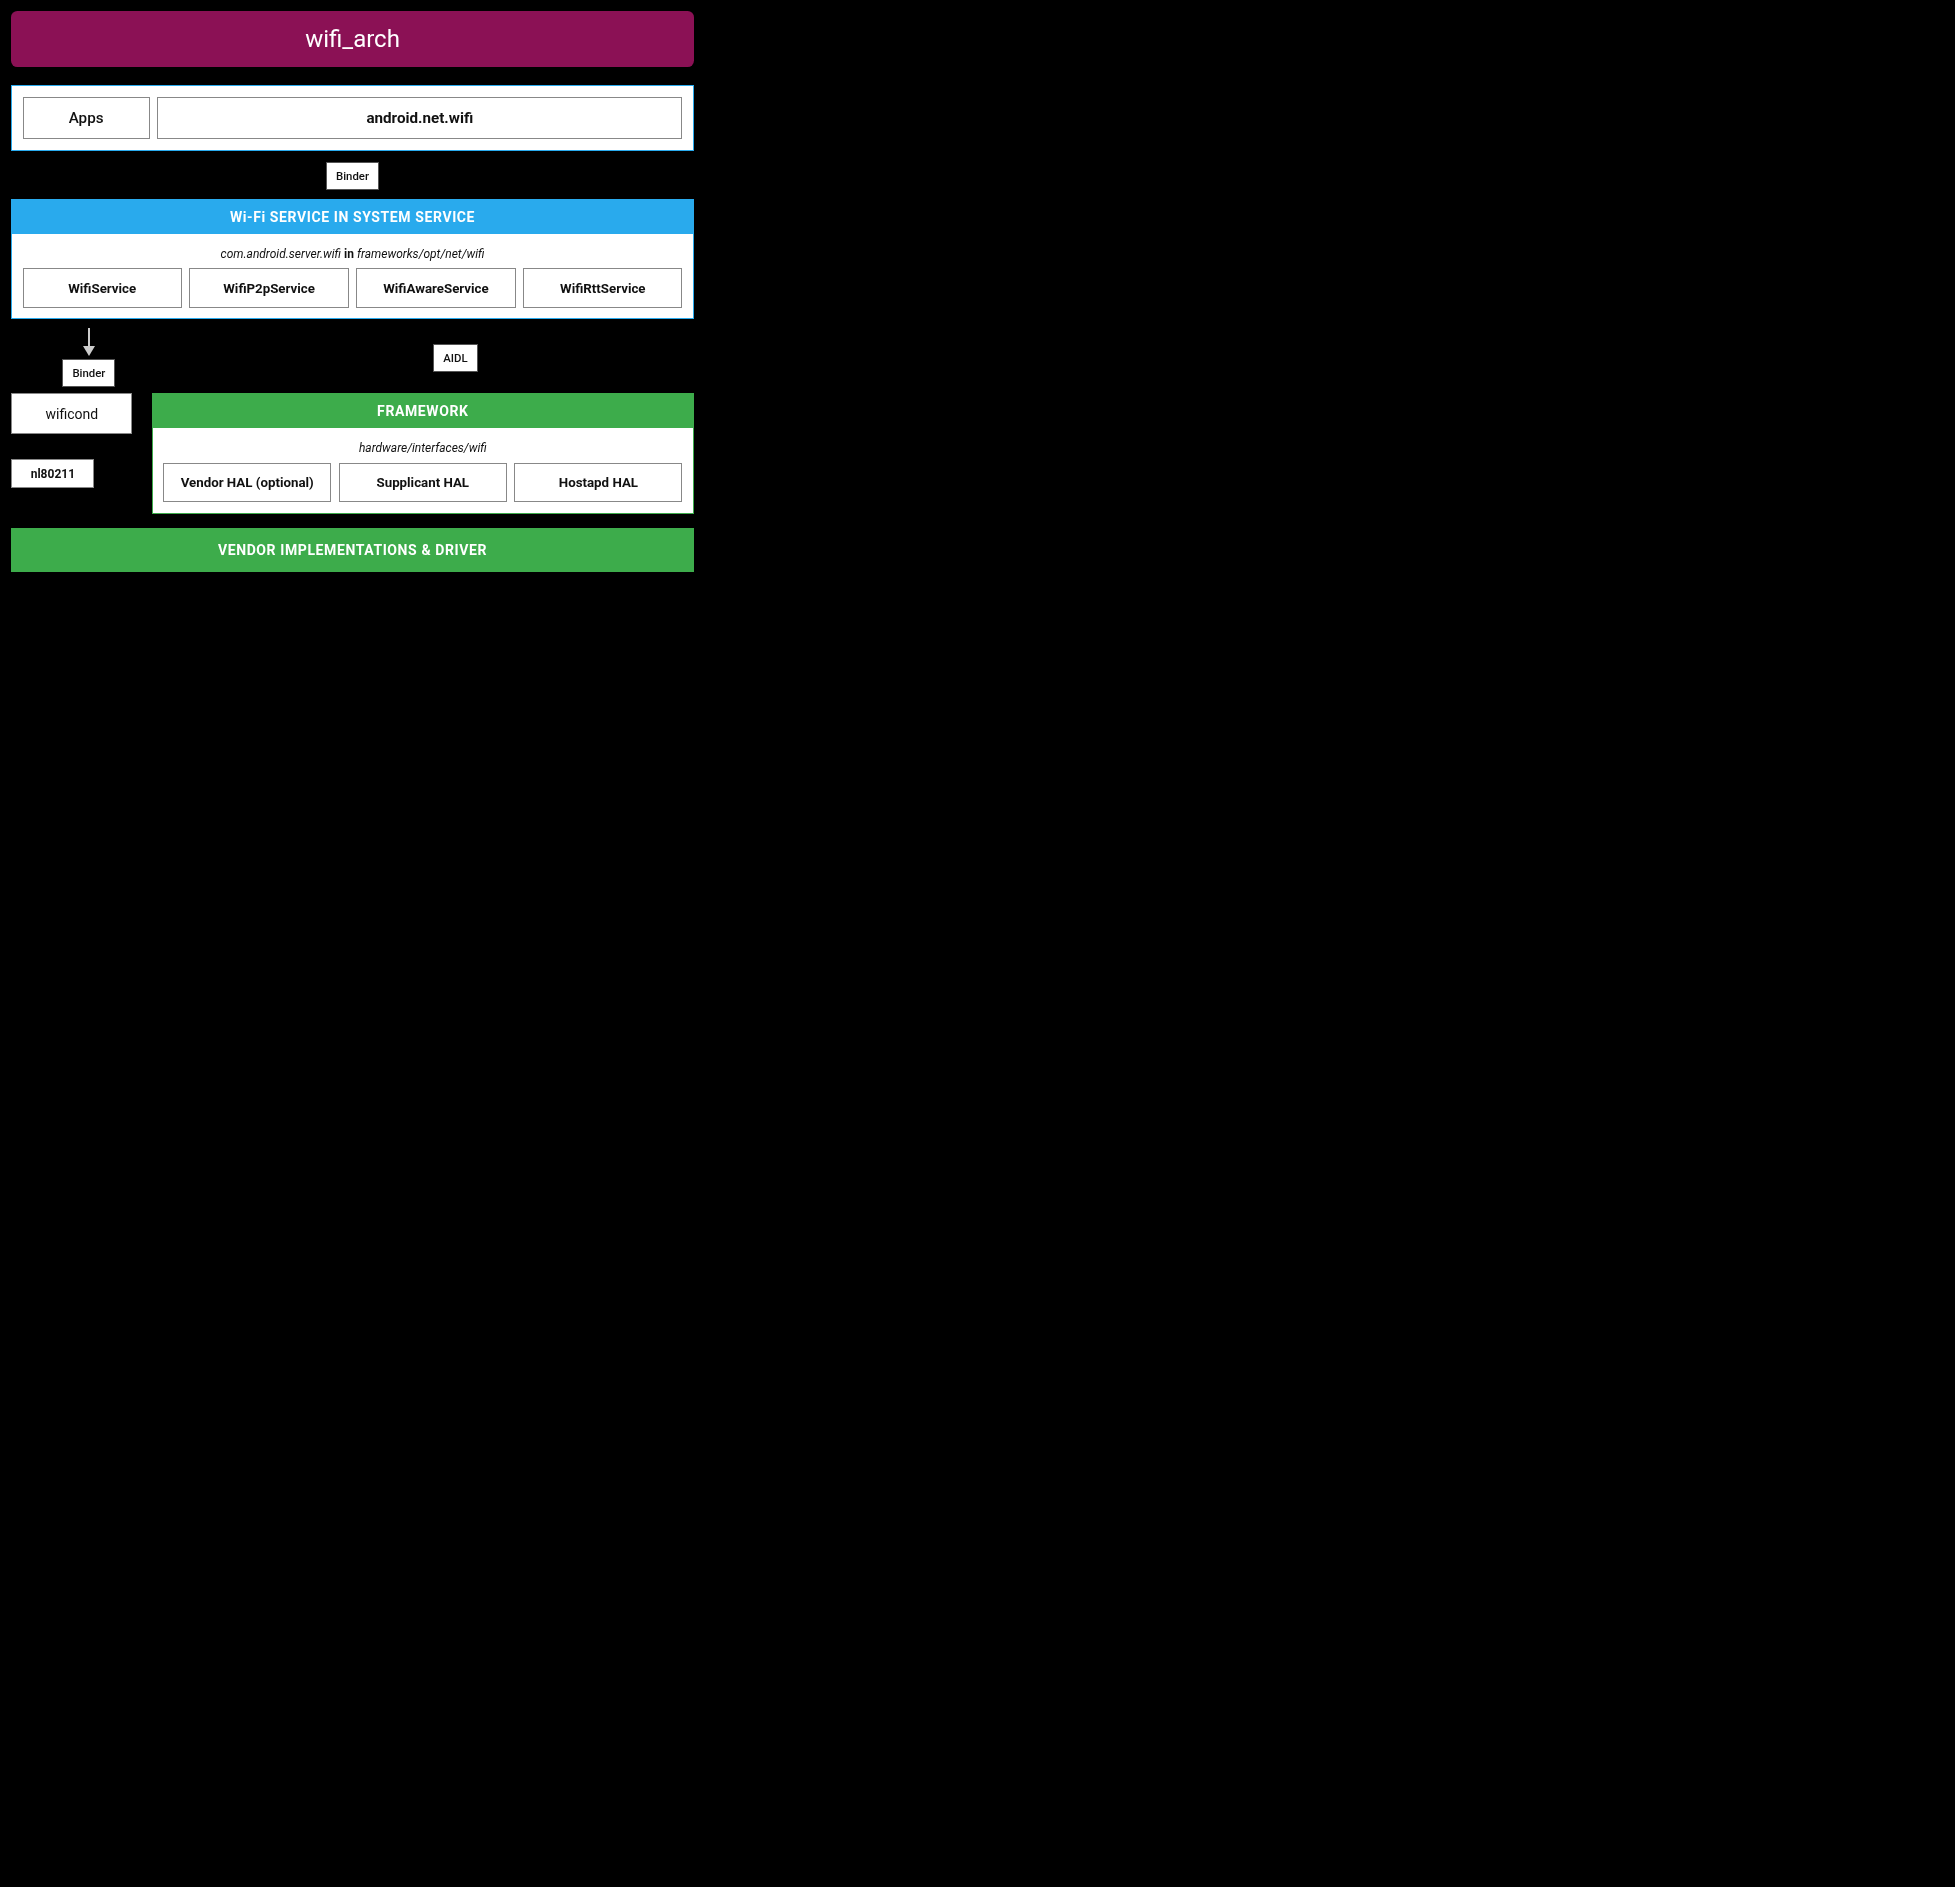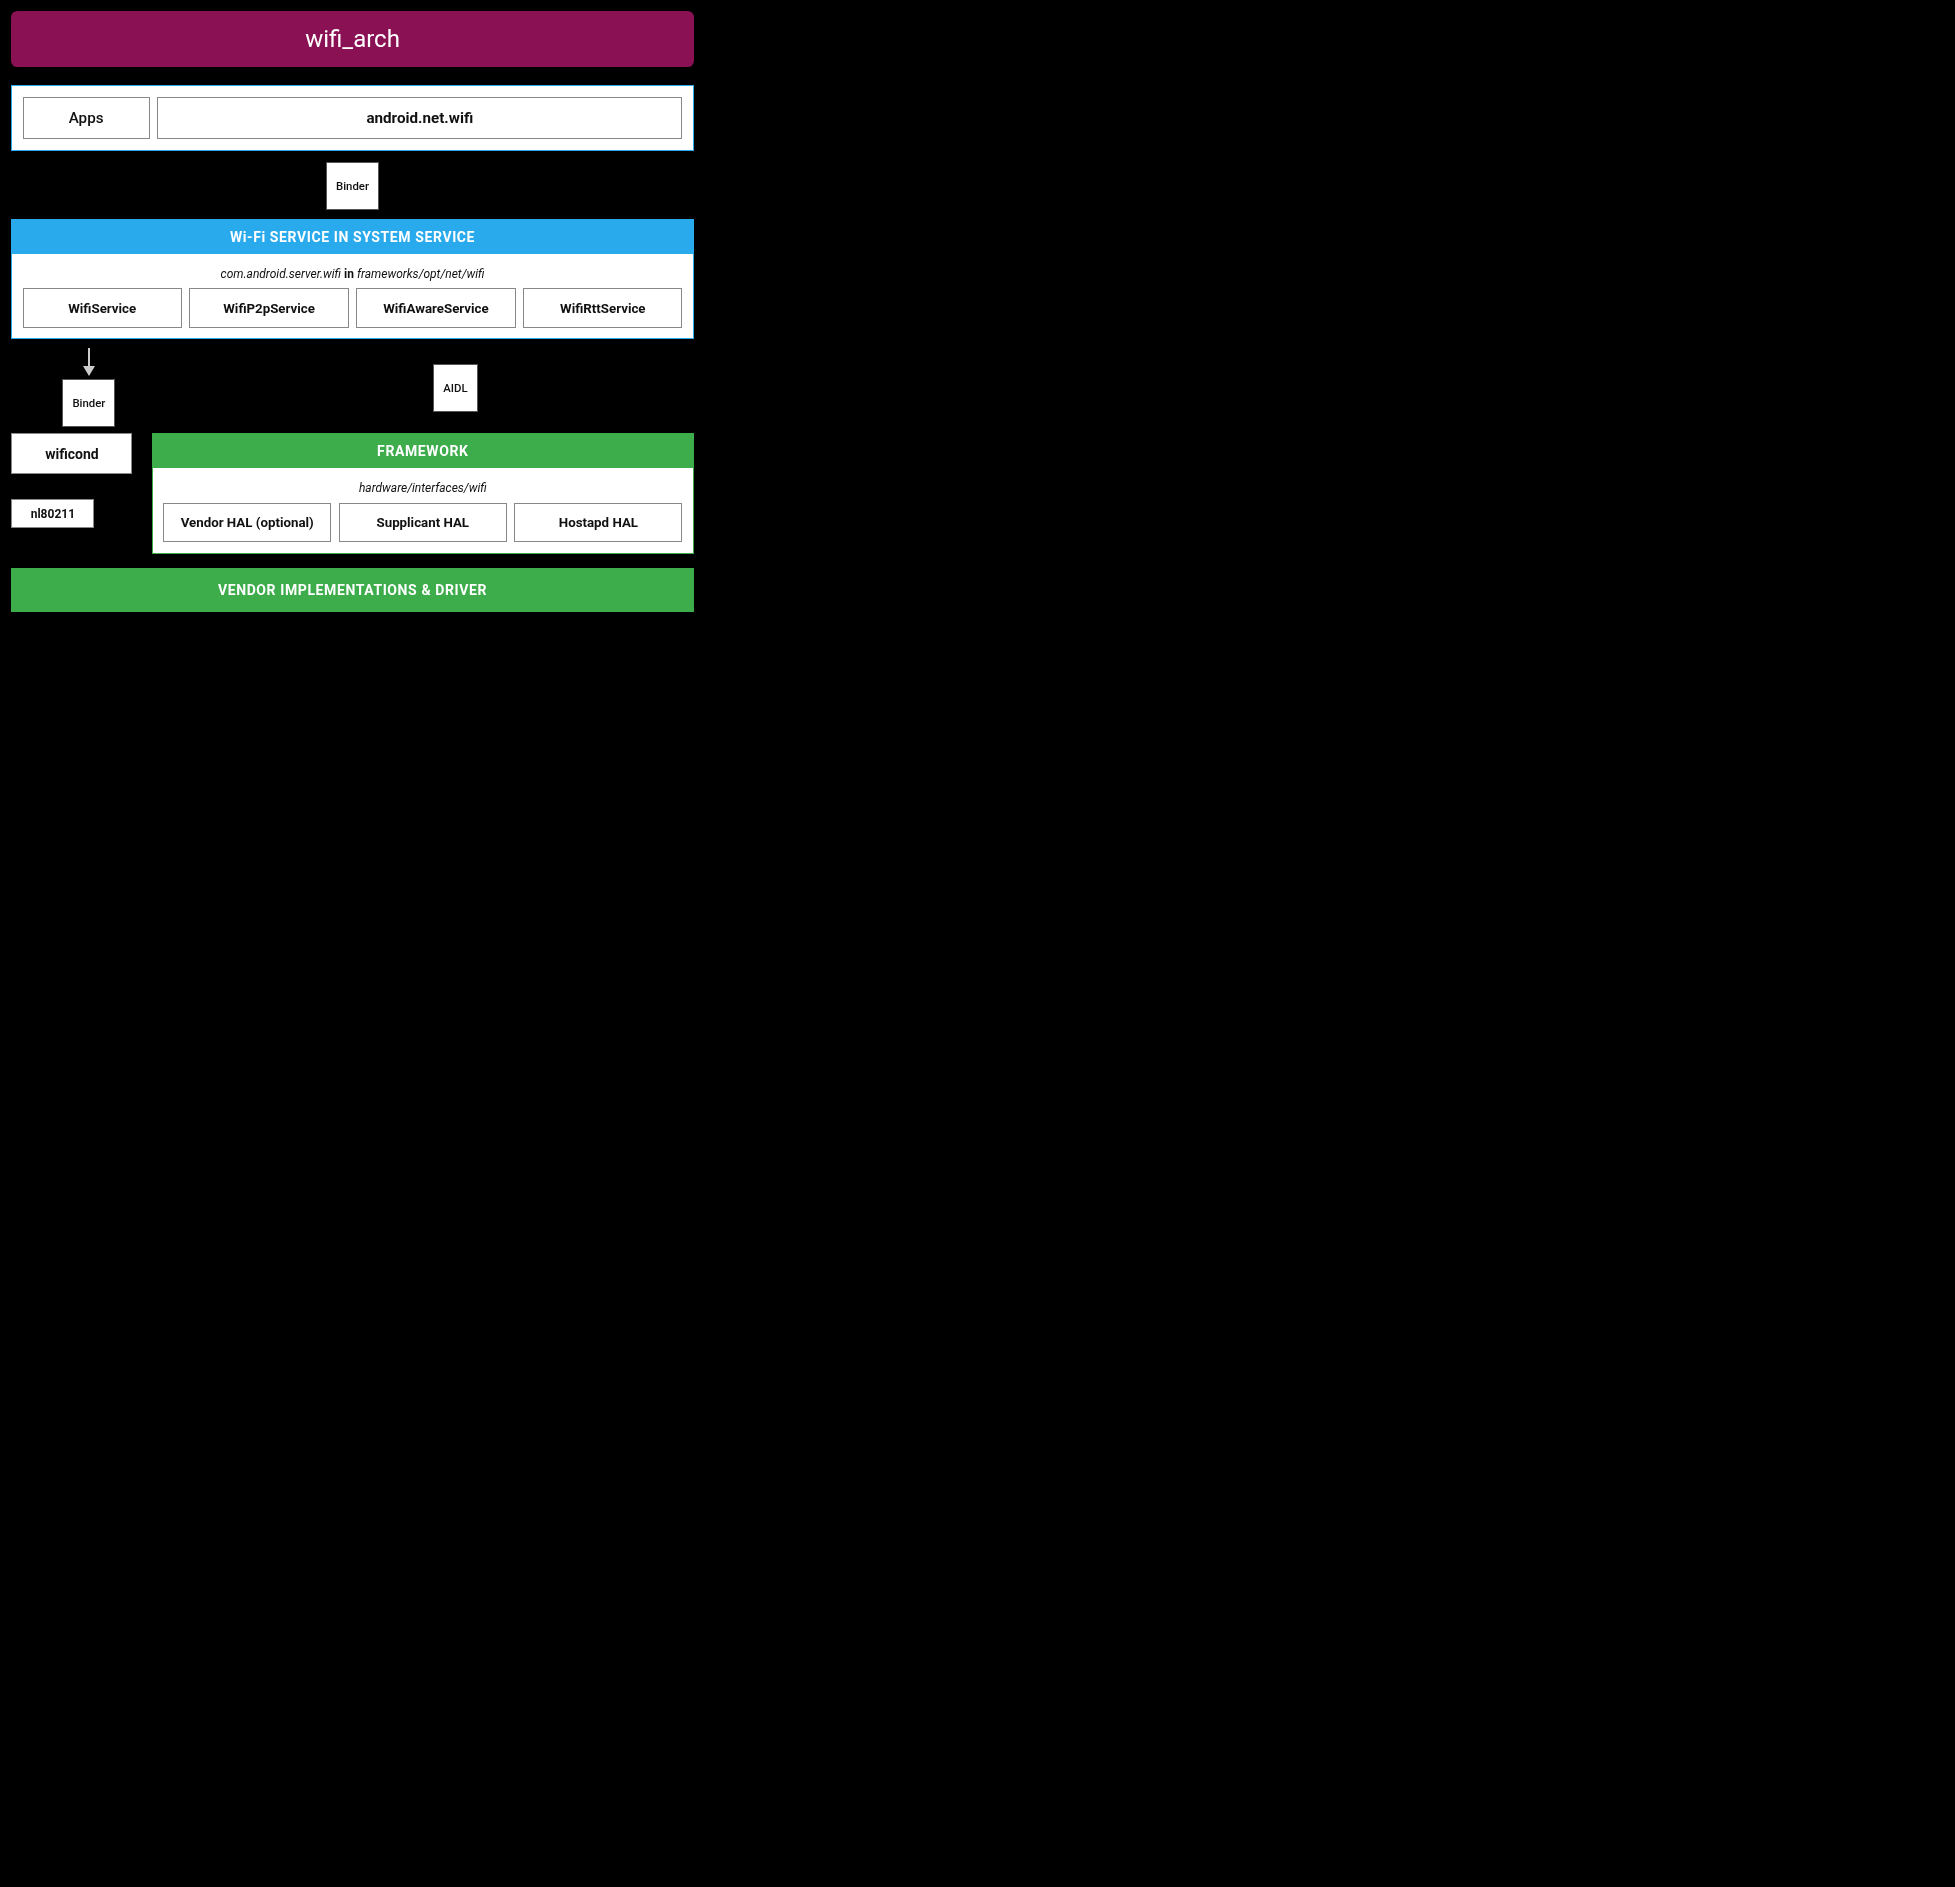--- a/index.html
+++ b/index.html
@@ -76,21 +76,21 @@
       font-weight: 700;
     }
 
     
     .binder-label {
       display: inline-block;
       background: #fff;
       border: 1.3px solid #555;
       font-size: 11.4px;
       font-weight: 500;
-      padding: 16px 9px;
+      padding: 6px 9px;
       color: #111;
     }
     .binder-row {
       display: flex;
       justify-content: center;
       padding: 11.4px 0 9px 0;
     }
 
     
     .wifi-service {
@@ -135,21 +135,21 @@
       flex-direction: column;
       align-items: flex-start;
       gap: 0;
       min-width: 133px;
     }
     .wificond-box {
       border: 1.3px solid #888;
       background: #fff;
       padding: 11.4px 12.7px;
       font-size: 14px;
-      font-weight: 700;
+      font-weight: 400;
       color: #111;
       text-align: center;
       width: 121px;
     }
     .nl80211-box {
       border: 1.3px solid #888;
       background: #fff;
       padding: 6.4px 10.2px;
       font-size: 12px;
       font-weight: 700;

